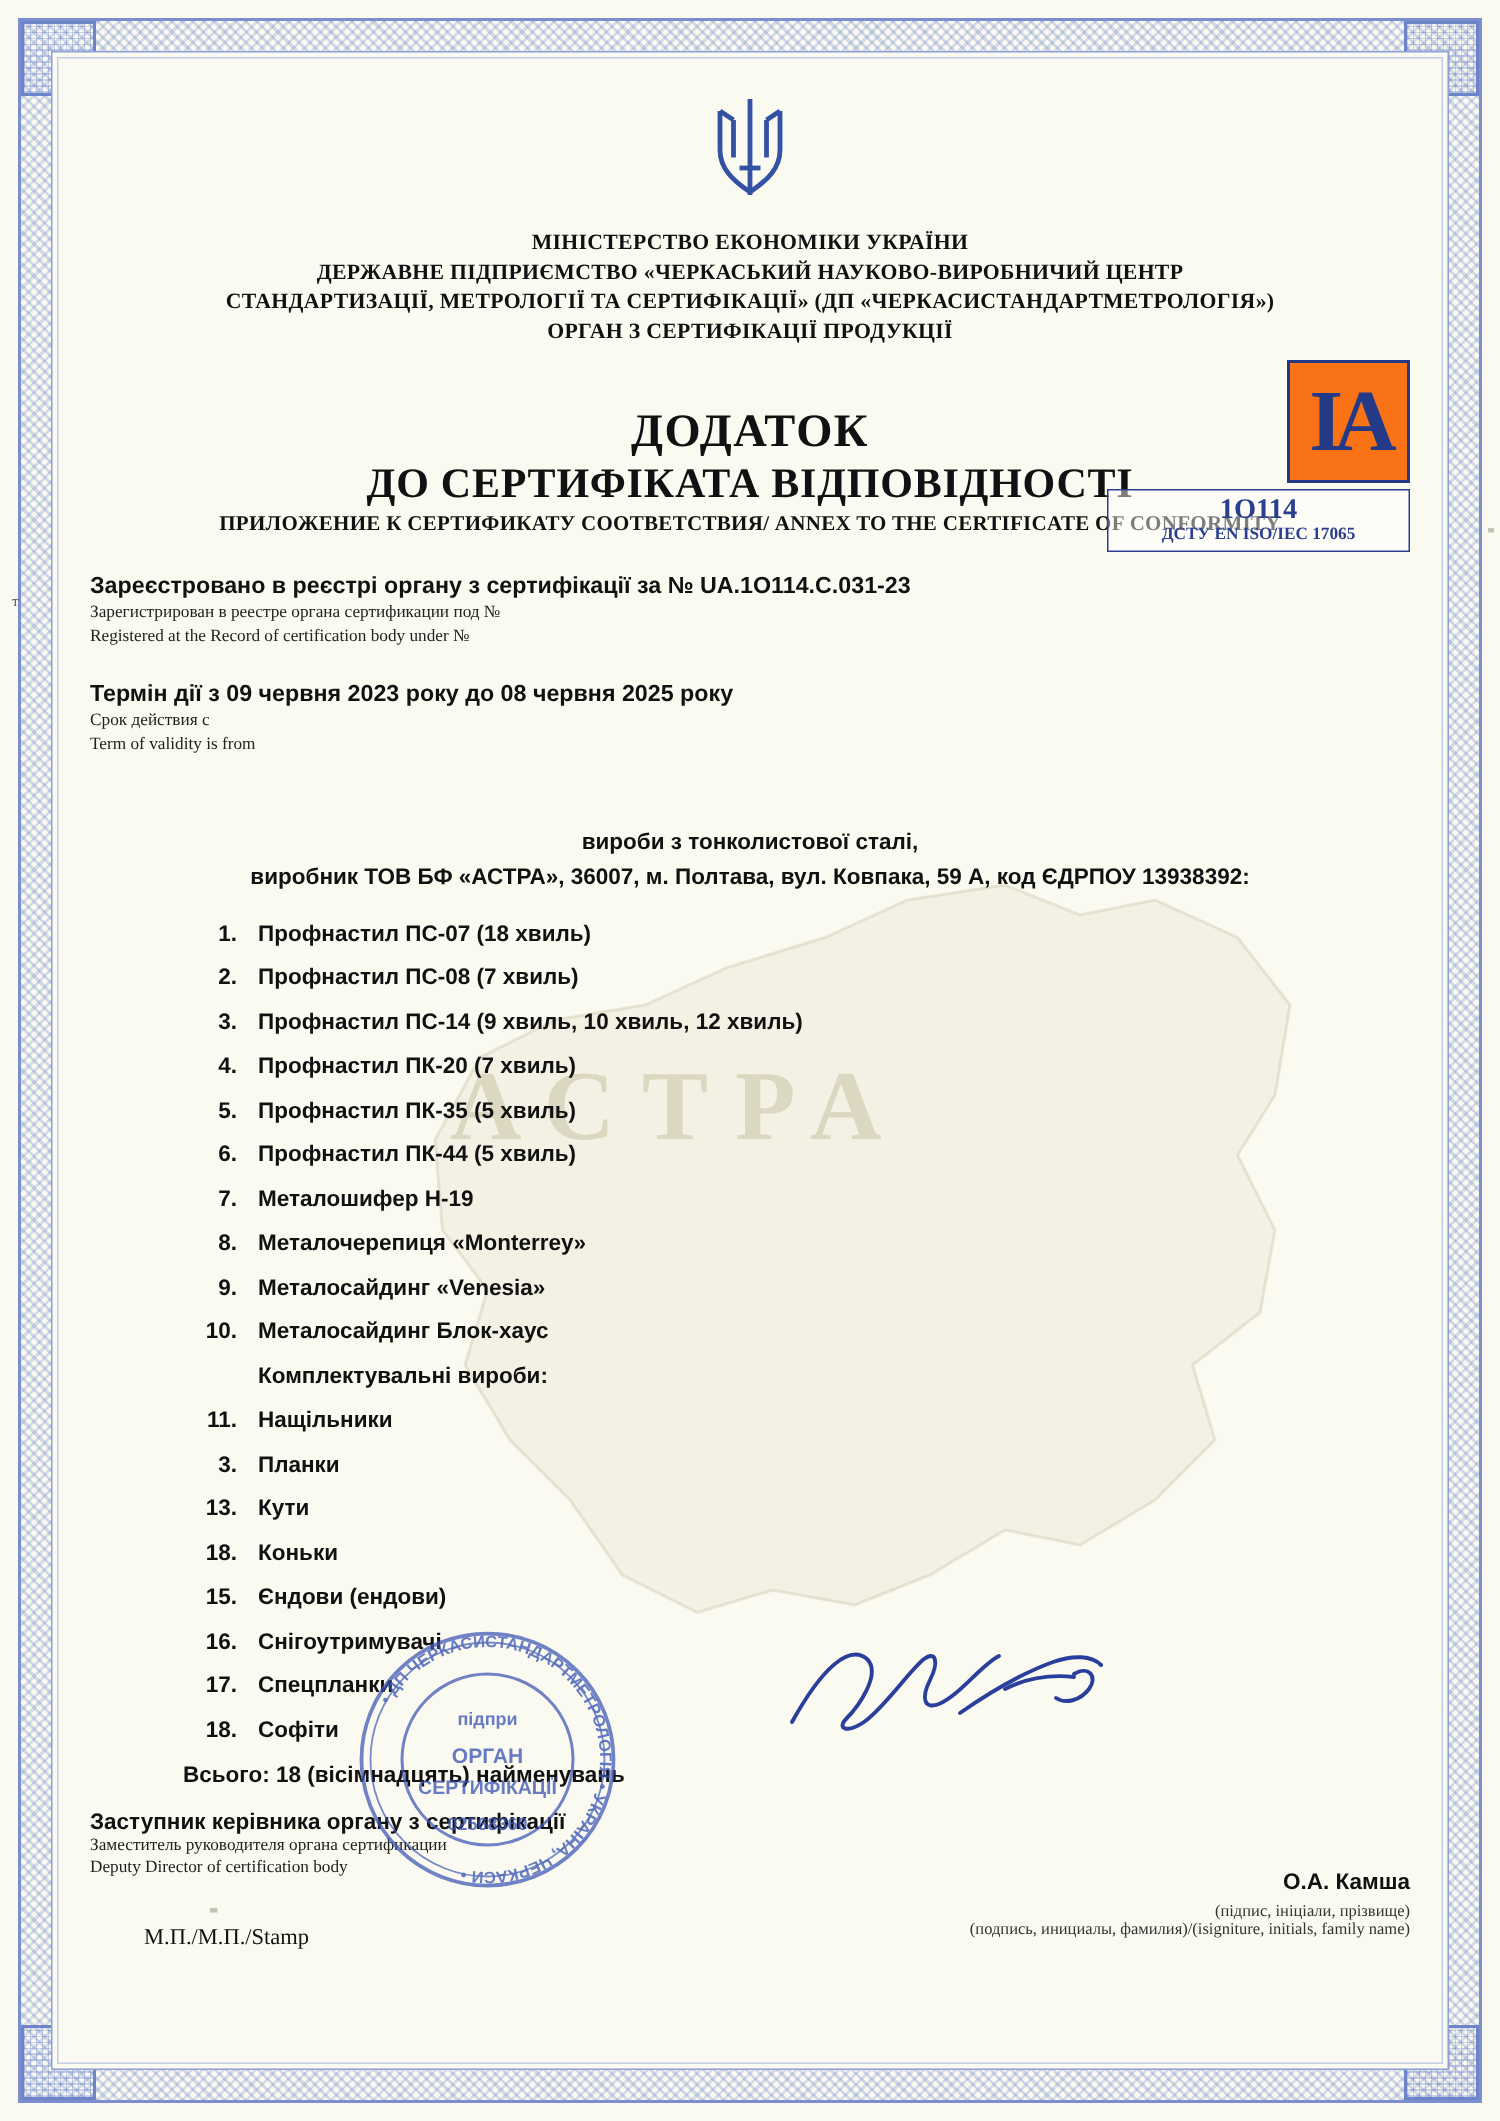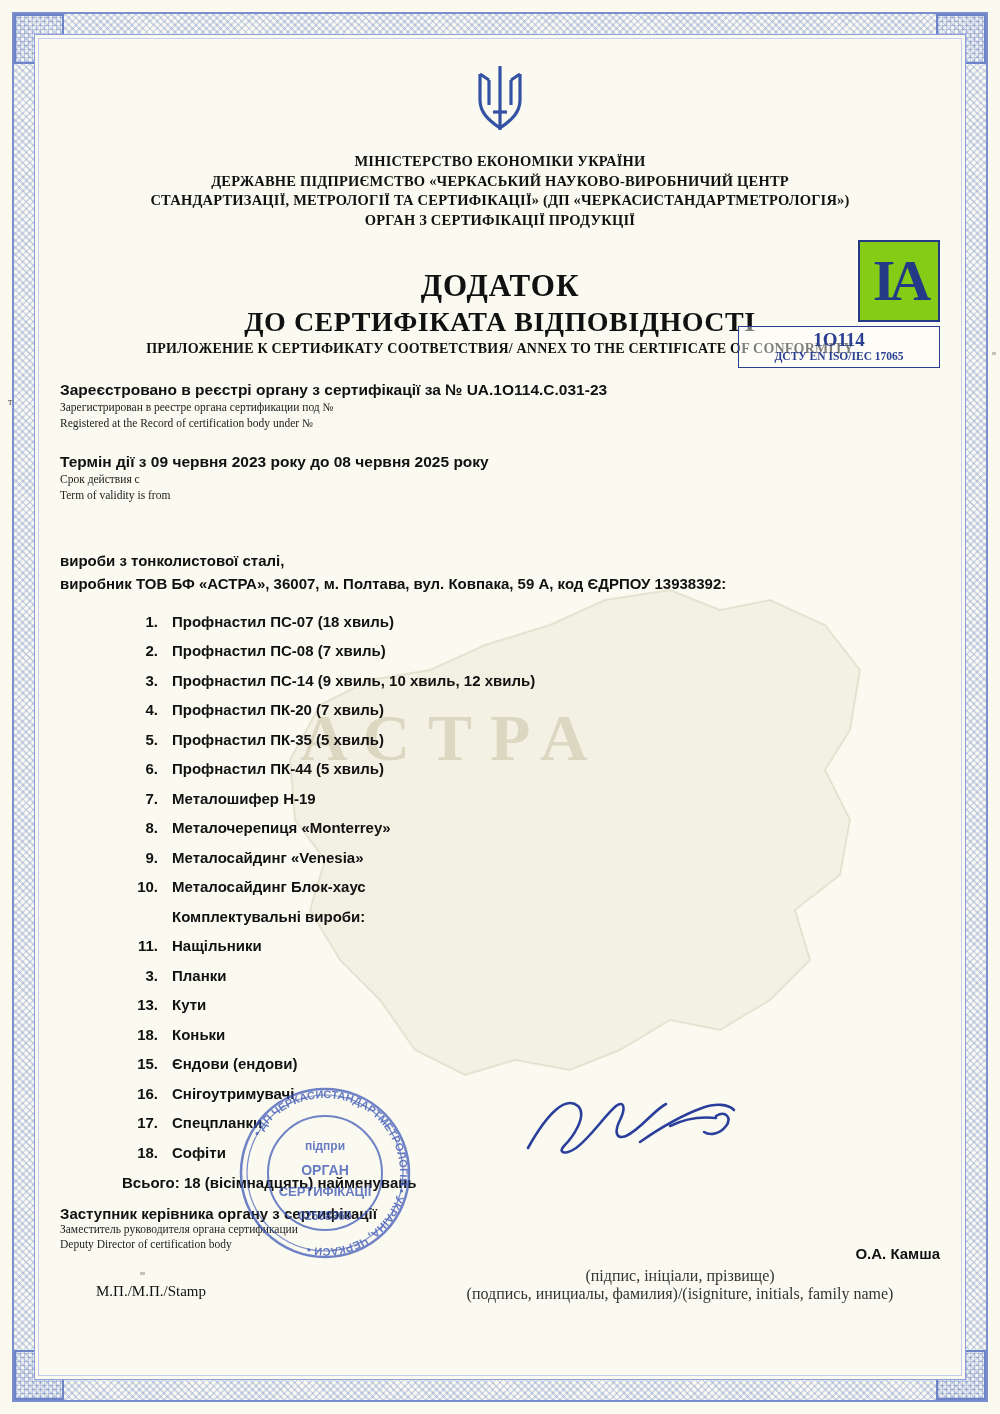--- a/index.html
+++ b/index.html
@@ -115,20 +115,21 @@
     font-size: 15.5px;
     color: #111;
   }
   .subject {
     margin-top: 46px;
     font-family: "Liberation Sans", sans-serif;
     font-weight: bold;
     font-size: 15px;
     line-height: 1.55;
     color: #111;
+    text-align: center;
   }
   .items {
     margin-top: 18px;
     padding-left: 62px;
   }
   .item {
     display: flex;
     font-family: "Liberation Sans", sans-serif;
     font-weight: bold;
     font-size: 15px;
@@ -189,37 +190,37 @@
   .signer-name {
     font-family: "Liberation Sans", sans-serif;
     font-weight: bold;
     font-size: 15px;
     color: #111;
     position: absolute;
     right: 0; top: 34px;
   }
   .caption-ua, .caption-ru {
     font-family: "Liberation Serif", serif;
-    font-size: 16px;
+    font-size: 11px;
     color: #333;
-    text-align: center;
+    text-align: right;
     width: 520px;
   }
   .caption-wrap {
     position: absolute;
     left: 0; top: 56px;
     width: 520px;
   }
 
   
   .ua-badge {
     position: absolute;
     right: 60px; top: 240px;
     width: 78px; height: 78px;
-    background: #84cc16;
+    background: #f97316;
     border: 2px solid #243a86;
     display: flex;
     align-items: center;
     justify-content: center;
   }
   .ua-badge span {
     font-family: "Liberation Serif", serif;
     font-size: 58px;
     font-weight: bold;
     color: #243a86;

